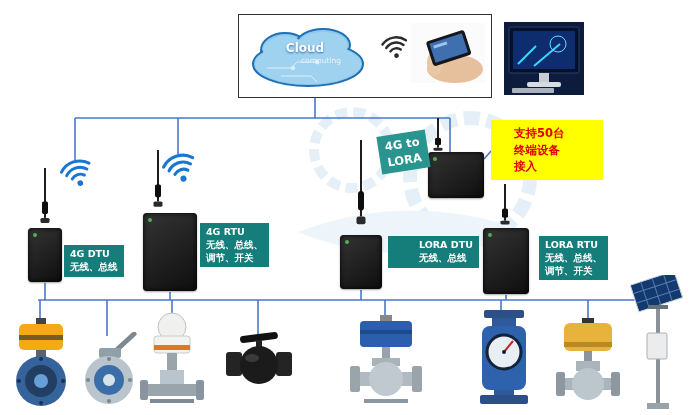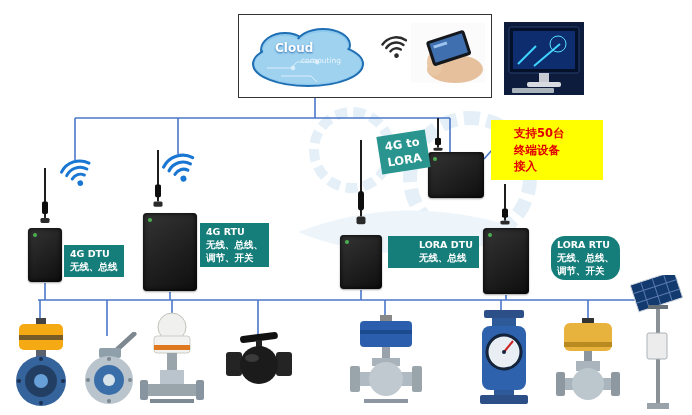--- a/index.html
+++ b/index.html
@@ -6,21 +6,21 @@
   .canvas{position:relative;width:692px;height:415px;background:#fff;overflow:hidden;}
 
   
   .wm-bg{position:absolute;inset:0;z-index:0;opacity:.4;}
   .conn{position:absolute;left:0;top:0;z-index:1;}
   .conn path{stroke:var(--line,#4a77c9);stroke-width:1.6;fill:none;}
 
   
   .top-panel{position:absolute;left:238px;top:14px;width:252px;height:82px;border:1px solid #333;background:#fff;z-index:2;}
   .cloud-svg{position:absolute;left:8px;top:5px;width:122px;height:70px;}
-  .cloud-title{position:absolute;left:36px;top:26px;width:60px;text-align:left;color:#fff;font-weight:bold;font-size:12px;text-shadow:0 1px 2px #2a6db5;}
+  .cloud-title{position:absolute;left:36px;top:26px;width:60px;text-align:center;color:#fff;font-weight:bold;font-size:12px;text-shadow:0 1px 2px #2a6db5;}
   .cloud-sub{position:absolute;left:30px;top:41px;width:72px;text-align:right;color:#eaf4fc;font-size:7.5px;}
   .sig-icon{position:absolute;left:142px;top:18px;width:28px;height:28px;transform:rotate(-10deg);}
   .phone-img{position:absolute;left:172px;top:8px;width:74px;height:60px;}
   .monitor-img{position:absolute;left:504px;top:22px;width:80px;height:73px;z-index:2;}
 
   
   .wifi{position:absolute;z-index:2;}
   .wifi .arc{fill:none;stroke:var(--wifi_blue,#1976d2);stroke-width:2.1;stroke-linecap:round;}
   .wifi .dot{fill:var(--wifi_blue,#1976d2);}
   .wifi.dark .arc{stroke:#2b2b2b;} .wifi.dark .dot{fill:#2b2b2b;}
@@ -179,21 +179,21 @@
       <span class="led"></span>
     </div>
 
   <div class="tag preline" style="left:64px;top:221px;margin-top:24px;">4G DTU
 无线、总线</div>
   <div class="tag preline" style="left:200px;top:223px;">4G RTU
 无线、总线、
 调节、开关</div>
   <div class="tag preline" style="left:388px;top:236px;padding-left:31px;">LORA DTU
 无线、总线</div>
-  <div class="tag preline" style="left:551px;top:236px;border-radius:14px;">LORA RTU
+  <div class="tag preline" style="left:539px;top:236px;">LORA RTU
 无线、总线、
 调节、开关</div>
 
   <div class="conv">4G to
 LORA</div>
   <div class="note">支持50台
 终端设备
 接入</div>
 
 

